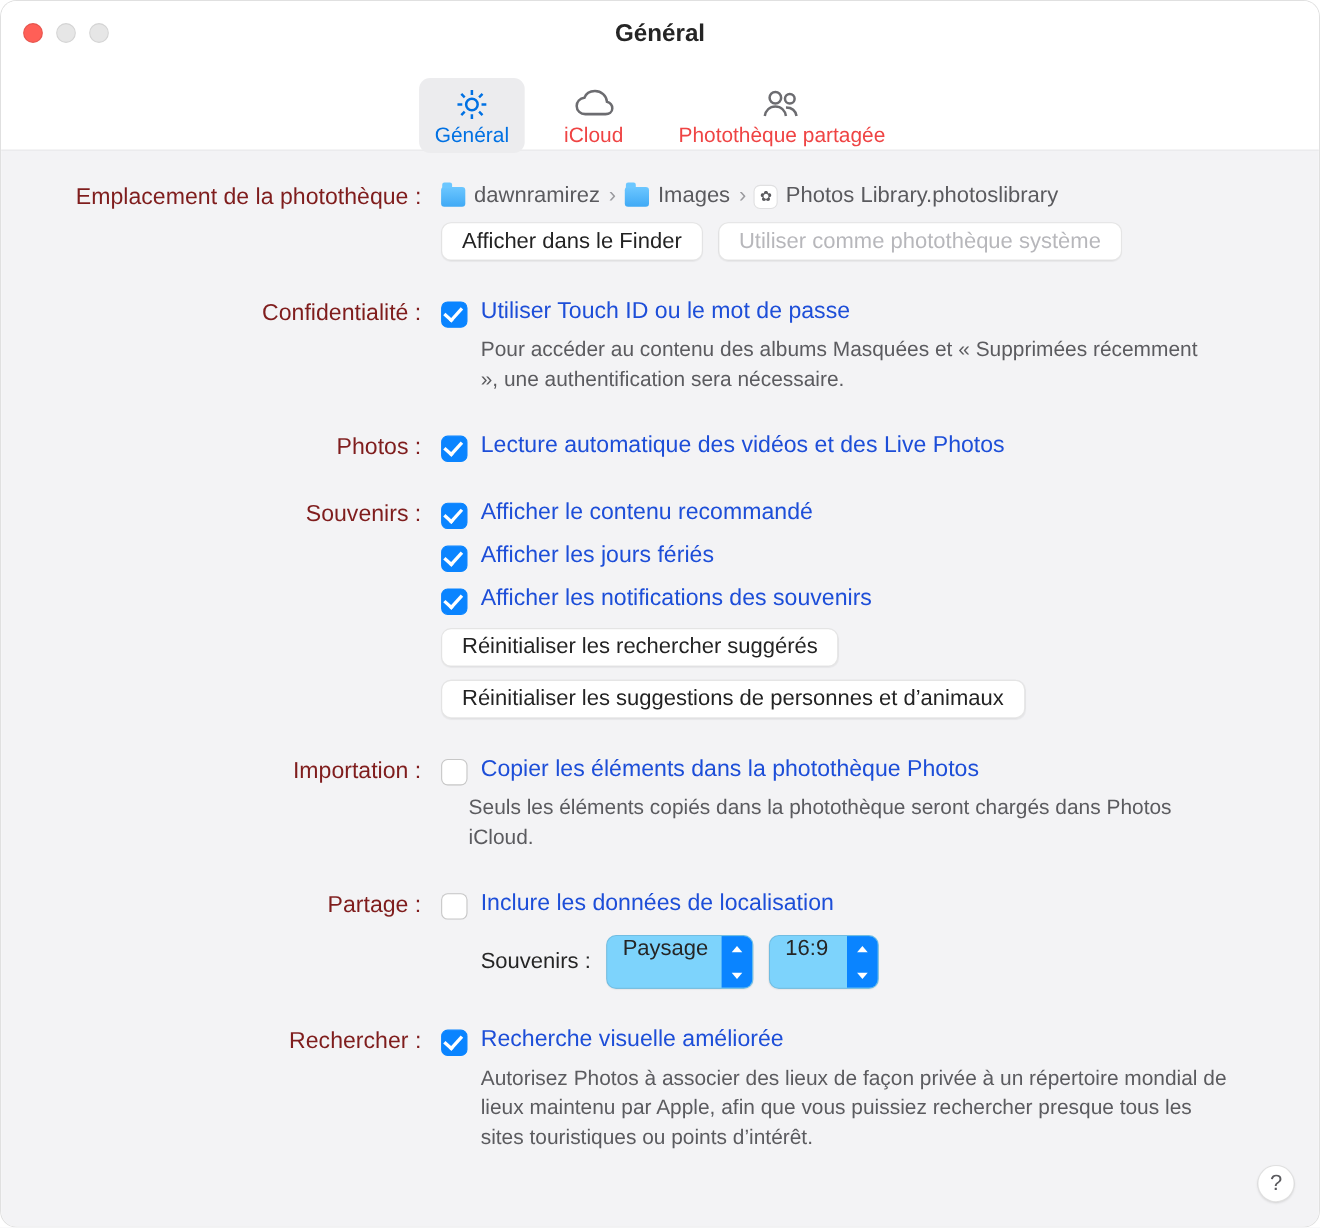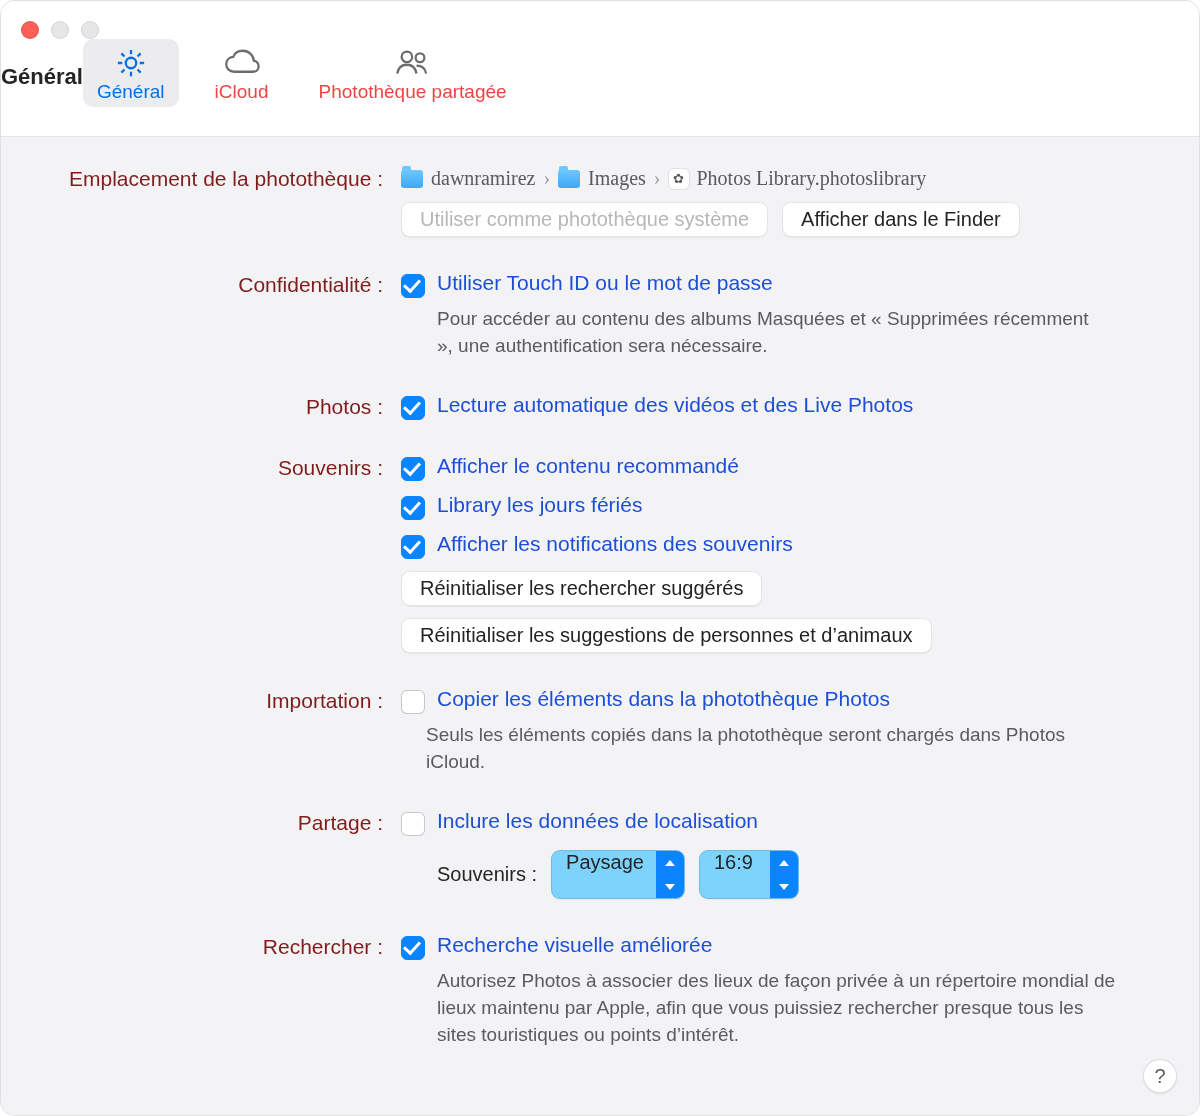--- a/index.html
+++ b/index.html
@@ -21,24 +21,25 @@
     box-shadow: 0 0 0 1px rgba(0,0,0,0.12);
     display: flex;
     flex-direction: column;
     position: relative;
     overflow: hidden;
   }
   .titlebar {
     height: 136px;
     border-bottom: 1px solid #e3e3e5;
     display: flex;
-    flex-direction: row;
+    flex-direction: column;
     align-items: center;
     position: relative;
     background:#fff;
+    gap:20px;
   }
   .traffic {
     position: absolute;
     left: 20px; top: 20px;
     display: flex; gap: 12px;
   }
   .traffic span {
     width: 18px; height: 18px; border-radius: 50%;
     display:inline-block;
   }
@@ -91,21 +92,20 @@
     display:flex;
     flex-direction:column;
     gap: 8px;
   }
   .breadcrumb {
     display:flex; align-items:flex-start; gap: 8px;
     font-size: 20px;
     color:#595959;
     flex-wrap:wrap;
     padding-top:2px;
-    font-family:Liberation Serif, serif;
   }
   .crumb { display:flex; align-items:center; gap:8px; color:#5a5a5e;}
   .sep { color:#9a9a9e; }
   .folder-icon {
     width:22px; height:18px; border-radius:3px;
     background:linear-gradient(#6cc7ff,#3fa9f5);
     display:inline-block; position:relative;
   }
   .folder-icon::before{
     content:""; position:absolute; top:-4px; left:1px; width:9px; height:5px;
@@ -236,22 +236,22 @@
               <span class="folder-icon"></span>
               <span>Images</span>
             </span>
           <span class="sep">›</span>
           <span class="crumb">
               <span class="photos-icon">✿</span>
               <span>Photos Library.photoslibrary</span>
             </span>
         </div>
         <div class="btn-row">
+          <div class="btn">Afficher dans le Finder</div>
           <div class="btn disabled">Utiliser comme photothèque système</div>
-          <div class="btn">Afficher dans le Finder</div>
         </div>
       </div>
     </div>
 
     <div class="section-gap"></div>
 
     <div class="row">
       <div class="label-col">Confidentialité :</div>
       <div class="value-col">
         <div class="check-row">
@@ -278,21 +278,21 @@
 
     <div class="row">
       <div class="label-col">Souvenirs :</div>
       <div class="value-col" style="gap:12px;">
         <div class="check-row">
           <div class="checkbox checked"></div>
           <div class="check-label">Afficher le contenu recommandé</div>
         </div>
         <div class="check-row">
           <div class="checkbox checked"></div>
-          <div class="check-label">Library les jours fériés</div>
+          <div class="check-label">Afficher les jours fériés</div>
         </div>
         <div class="check-row">
           <div class="checkbox checked"></div>
           <div class="check-label">Afficher les notifications des souvenirs</div>
         </div>
         <div><div class="btn">Réinitialiser les rechercher suggérés</div></div>
         <div><div class="btn">Réinitialiser les suggestions de personnes et d’animaux</div></div>
       </div>
     </div>
 

